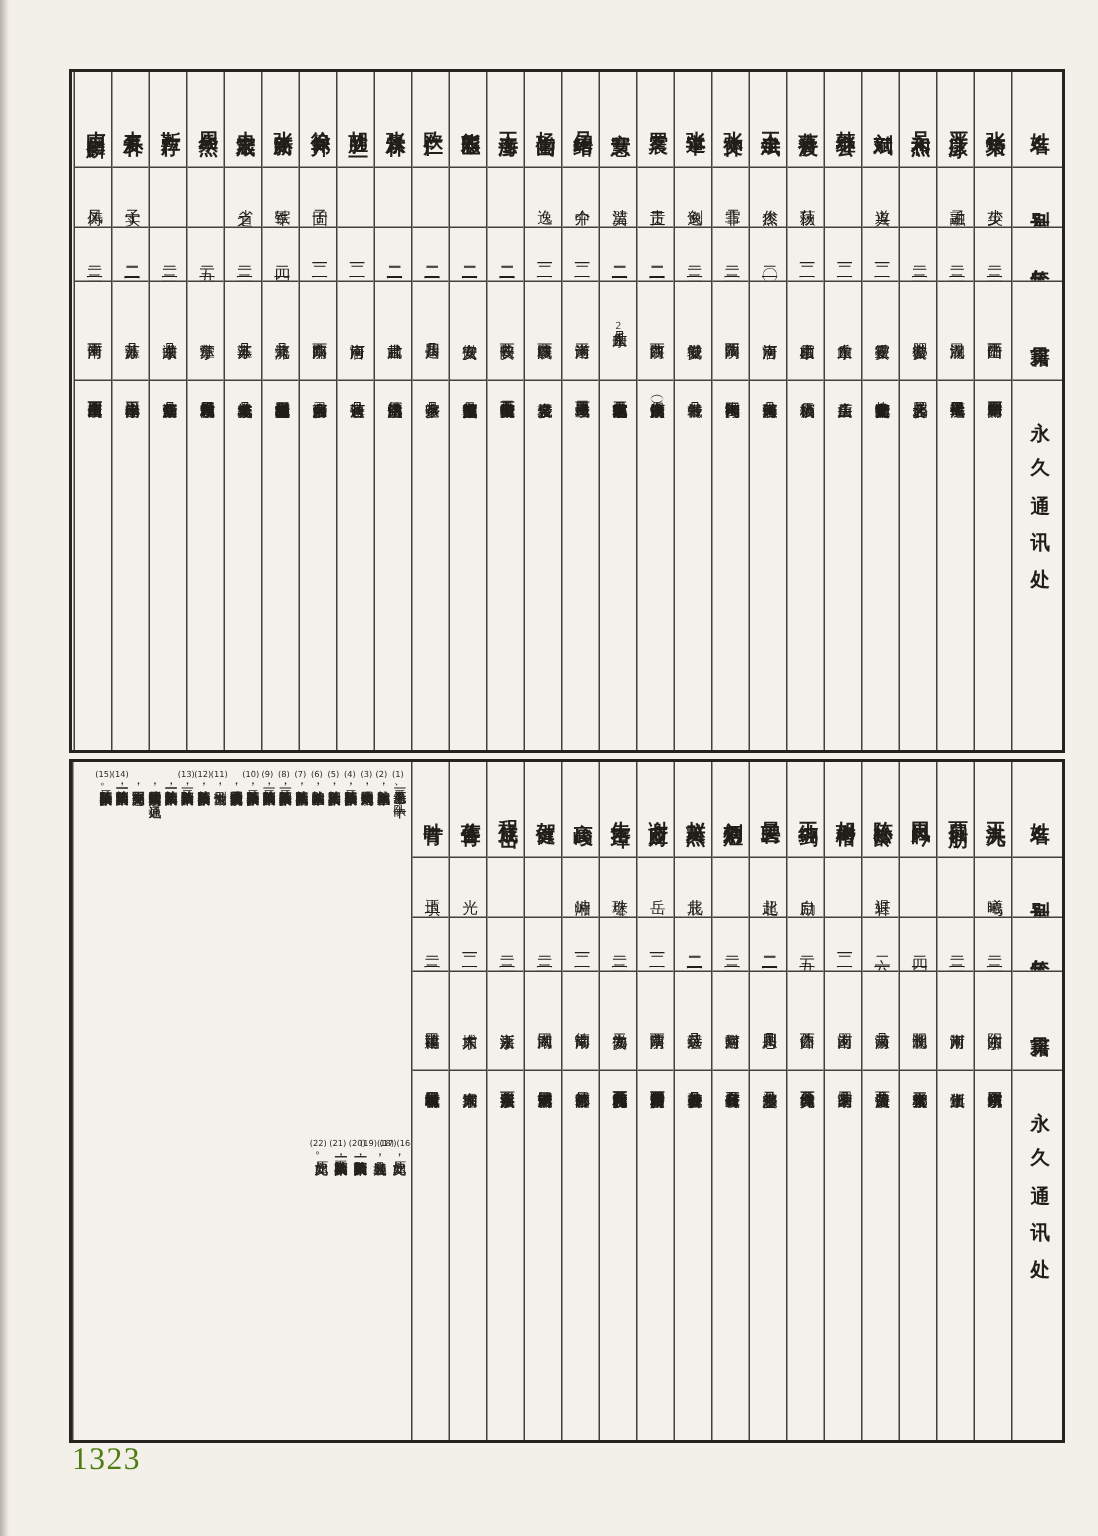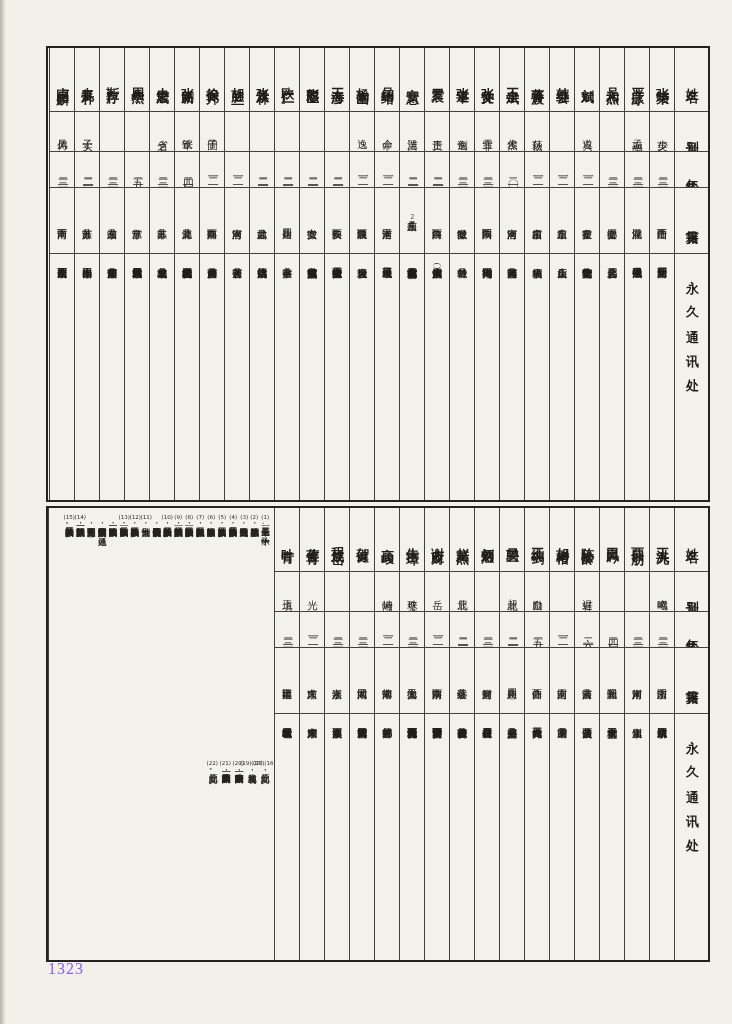--- a/index.html
+++ b/index.html
@@ -29,21 +29,21 @@
   .note-sup{font-size:6.5px;letter-spacing:0;line-height:1;opacity:.85;}
   .notes-band{display:flex;flex-direction:row-reverse;justify-content:flex-start;}
   .notes-upper{min-height:246px;}
   .note-col{width:10.9px;display:flex;flex-direction:column;align-items:center;flex:0 0 auto;}
   .note-num{font-size:6px;line-height:7px;height:8px;white-space:nowrap;transform:scale(.92);color:#2b2824;}
   .note-text{writing-mode:vertical-rl;text-orientation:upright;font-size:8.6px;line-height:1.06;
         letter-spacing:0;color:#26231e;}
   .notes-lower .note-col{width:13px;}
   .notes-lower .note-text{font-size:9px;}
   .page-number{position:absolute;left:48px;top:960px;font-family:"Liberation Serif",serif;
-        font-size:16px;letter-spacing:1px;color:#8b5cf6;text-align:right;}
+        font-size:21px;letter-spacing:1px;color:#4d7c0f;text-align:right;}
 </style>
 </head>
 <body>
 
 <div class="sheet">
 
   <div class="rtable" id="table1">
     <div class="col header-col">
       <div class="cell name-cell">姓名</div>
       <div class="cell alias-cell">别号</div>

